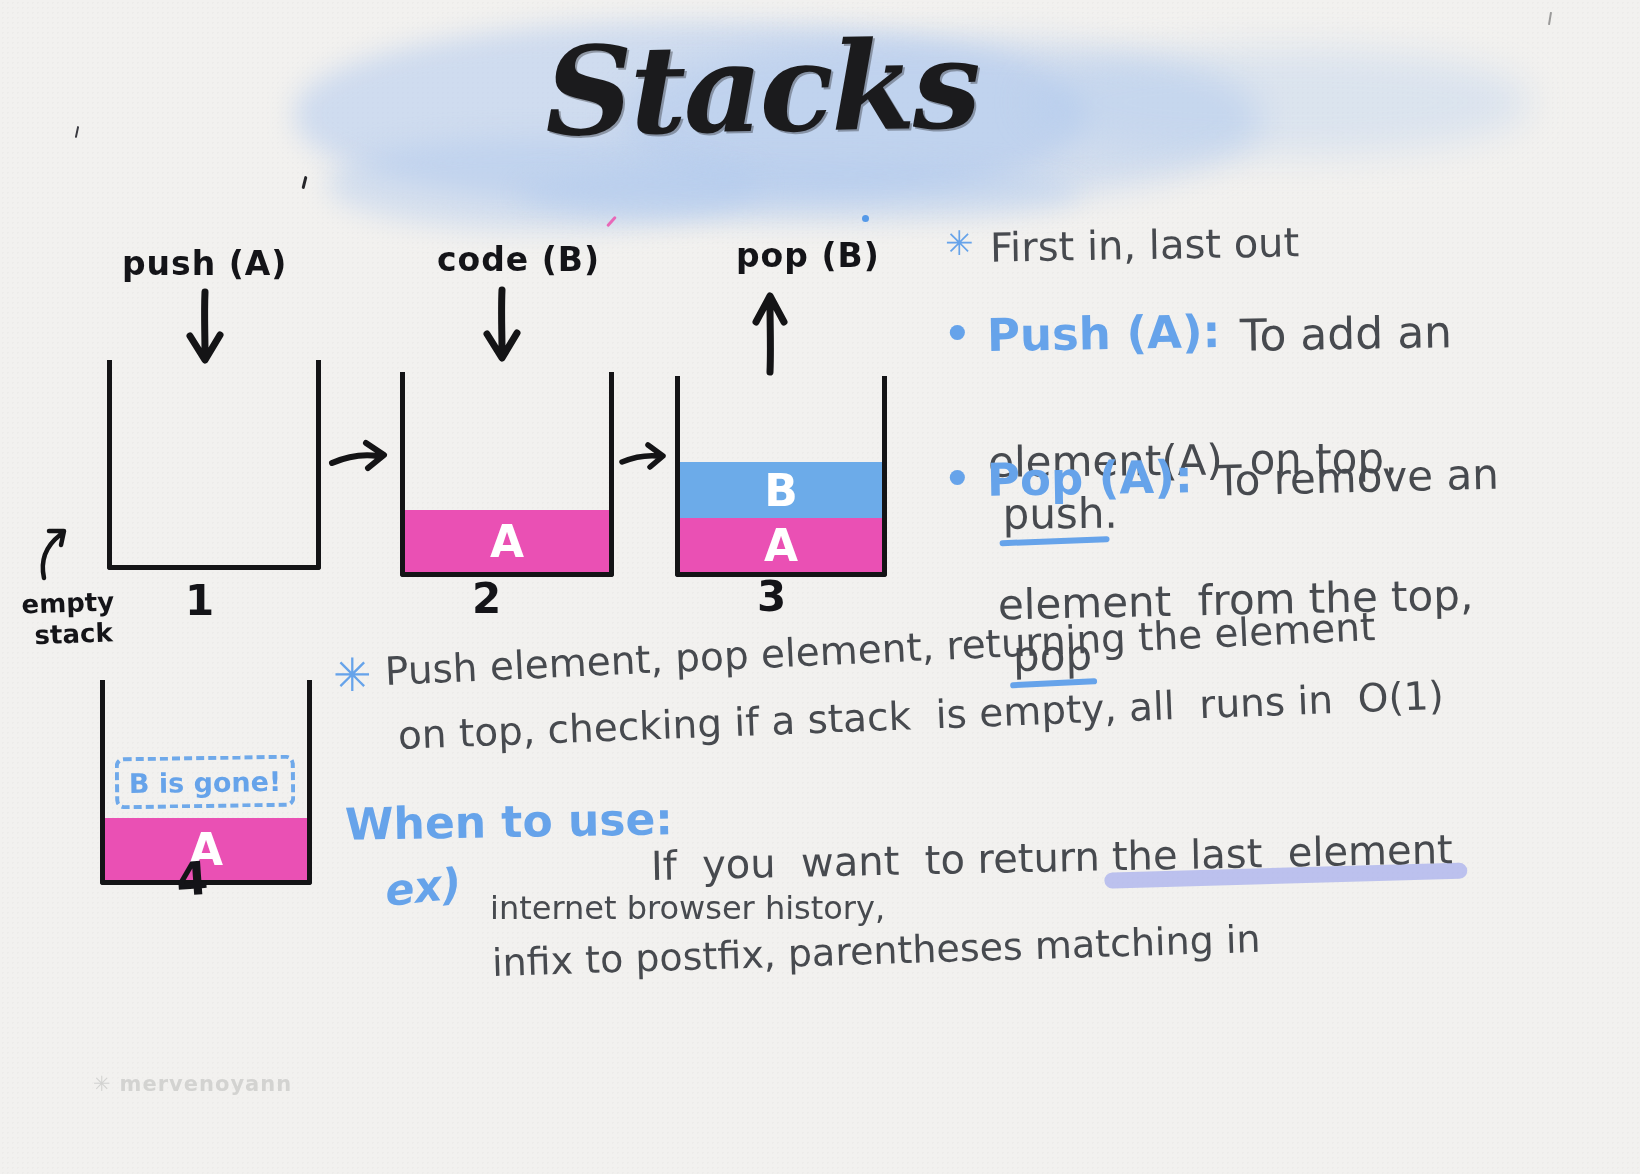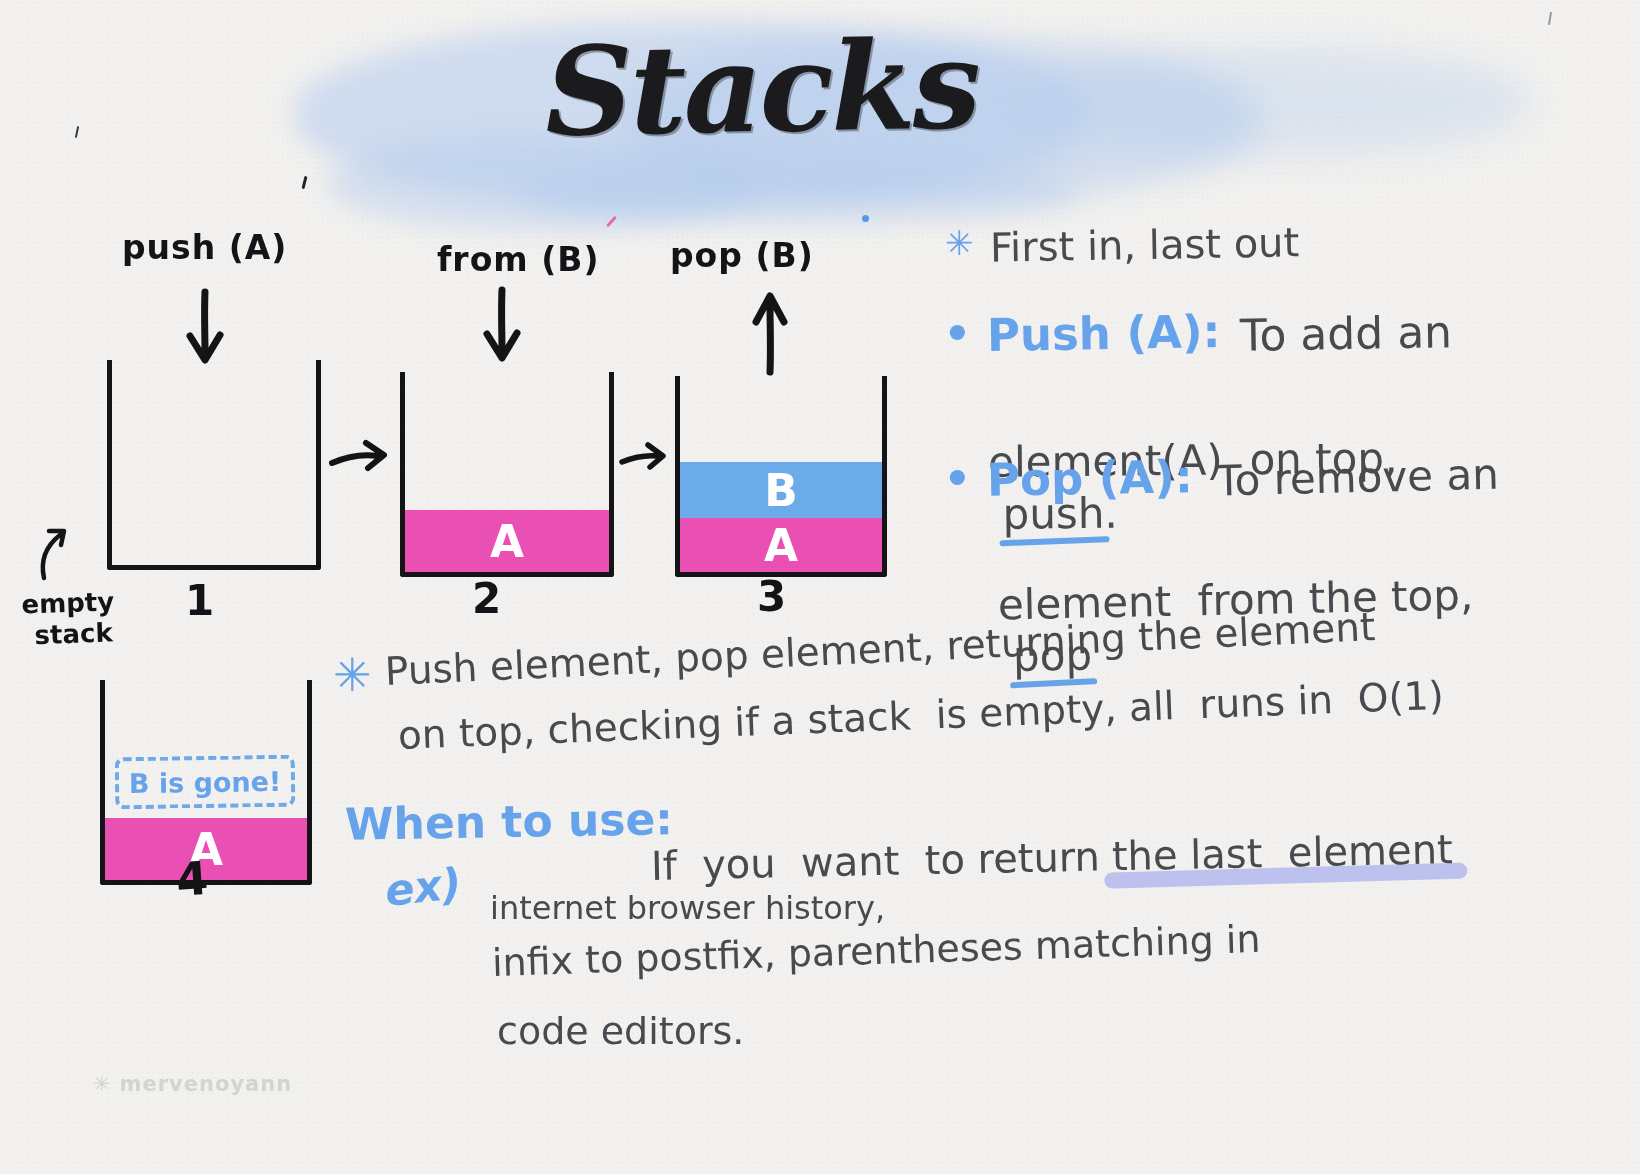--- a/index.html
+++ b/index.html
@@ -70,55 +70,55 @@
   <div class="blob" style="left:520px;top:162px;width:560px;height:62px;background:rgba(178,202,238,.4);filter:blur(12px);"></div>
 
   <div class="stray" style="left:605px;top:220px;width:13px;height:3px;background:#e868b8;transform:rotate(-48deg);border-radius:2px;"></div>
   <div class="stray" style="left:862px;top:215px;width:7px;height:7px;background:#5599e8;border-radius:50%;"></div>
   <div class="stray" style="left:303px;top:176px;width:3px;height:13px;background:#26262a;transform:rotate(14deg);border-radius:2px;"></div>
   <div class="stray" style="left:1549px;top:12px;width:2px;height:13px;background:#6a6a6a;transform:rotate(9deg);opacity:.65;"></div>
   <div class="stray" style="left:76px;top:126px;width:2px;height:12px;background:#3a3a40;transform:rotate(12deg);border-radius:2px;"></div>
 
   <div class="abs title" style="left:545px;top:16px;width:430px;text-align:center;">Stacks</div>
 
-  <div class="abs op-label" style="left:122px;top:228px;">push (A)</div>
+  <div class="abs op-label" style="left:122px;top:244px;">push (A)</div>
   <svg class="abs arrow" style="left:183px;top:288px;" width="44" height="78" viewBox="0 0 44 78">
     <path d="M22 4 C21 26 22 44 22 66 M7 48 L22 72 L37 47" fill="none" stroke="#141416" stroke-width="7" stroke-linecap="round" stroke-linejoin="round"></path>
   </svg>
   <div class="bucket" style="left:107px;top:360px;width:204px;height:205px;"></div>
   <div class="abs num-label" style="left:185px;top:576px;">1</div>
 
   <svg class="abs arrow" style="left:36px;top:526px;" width="38" height="56" viewBox="0 0 38 56">
     <path d="M8 52 C4 34 10 20 24 9 M13 5 L28 5 L25 19" fill="none" stroke="#141416" stroke-width="4.5" stroke-linecap="round" stroke-linejoin="round"></path>
   </svg>
   <div class="abs note-small" style="left:22px;top:588px;transform:rotate(-2deg);">
     <div>empty</div>
     <div style="margin-left:12px;">stack</div>
   </div>
 
   <svg class="abs arrow" style="left:328px;top:438px;" width="62" height="38" viewBox="0 0 62 38">
     <path d="M4 25 C20 18 36 16 50 18 M38 5 L56 17 L40 30" fill="none" stroke="#141416" stroke-width="6" stroke-linecap="round" stroke-linejoin="round"></path>
   </svg>
 
-  <div class="abs op-label" style="left:437px;top:240px;">from (B)</div>
+  <div class="abs op-label" style="left:437px;top:240px;">code (B)</div>
   <svg class="abs arrow" style="left:480px;top:286px;" width="44" height="78" viewBox="0 0 44 78">
     <path d="M22 4 C21 26 22 44 22 66 M7 48 L22 72 L37 47" fill="none" stroke="#141416" stroke-width="7" stroke-linecap="round" stroke-linejoin="round"></path>
   </svg>
   <div class="bucket" style="left:400px;top:372px;width:204px;height:200px;">
     <div class="block block-pink" style="bottom:0;height:62px;">
         <span>A</span>
       </div>
   </div>
   <div class="abs num-label" style="left:472px;top:574px;">2</div>
 
   <svg class="abs arrow" style="left:618px;top:440px;" width="50" height="34" viewBox="0 0 50 34">
     <path d="M4 22 C16 17 28 15 40 16 M30 5 L45 16 L32 27" fill="none" stroke="#141416" stroke-width="5.5" stroke-linecap="round" stroke-linejoin="round"></path>
   </svg>
 
-  <div class="abs op-label" style="left:670px;top:236px;">pop (B)</div>
+  <div class="abs op-label" style="left:736px;top:236px;">pop (B)</div>
   <svg class="abs arrow" style="left:748px;top:290px;" width="44" height="86" viewBox="0 0 44 86">
     <path d="M22 82 C23 58 22 38 22 12 M8 32 L22 6 L36 32" fill="none" stroke="#141416" stroke-width="7" stroke-linecap="round" stroke-linejoin="round"></path>
   </svg>
   <div class="bucket" style="left:675px;top:376px;width:202px;height:196px;">
     <div class="block block-blue" style="bottom:54px;height:56px;">
         <span>B</span>
       </div>
     <div class="block block-pink" style="bottom:0;height:54px;">
         <span>A</span>
       </div>
@@ -165,20 +165,19 @@
   <div class="abs hw pre" style="left:398px;top:712px;font-size:39px;transform:rotate(-2.2deg);transform-origin:left center;">on top, checking if a stack  is empty, all  runs in  O(1)</div>
 
   <div class="abs hw-blue" style="left:345px;top:796px;font-size:44px;font-weight:bold;transform:rotate(-1deg);">When to use:</div>
   <div class="abs hw pre" style="left:600px;top:792px;font-size:40px;transform:rotate(-1.2deg);transform-origin:left center;">
     <span>If  you  want  to return</span><span class="hl">the last  element</span>
   </div>
 
   <div class="abs hw-blue" style="left:385px;top:862px;font-size:43px;font-weight:bold;font-style:italic;transform:rotate(-6deg);">ex)</div>
   <div class="abs hw" style="left:490px;top:888px;font-size:32px;">internet browser history,</div>
   <div class="abs hw" style="left:492px;top:940px;font-size:38px;transform:rotate(-1.8deg);transform-origin:left center;">infix to postfix, parentheses matching in</div>
-  <div class="abs hw" style="left:497px;top:1008px;font-size:38px;">code editors.</div>
 
   <div class="abs wm row" style="left:93px;top:1072px;gap:8px;">
     <span>✳</span>
     <span>mervenoyann</span>
   </div>
 
 </div>
 
 </body></html>

